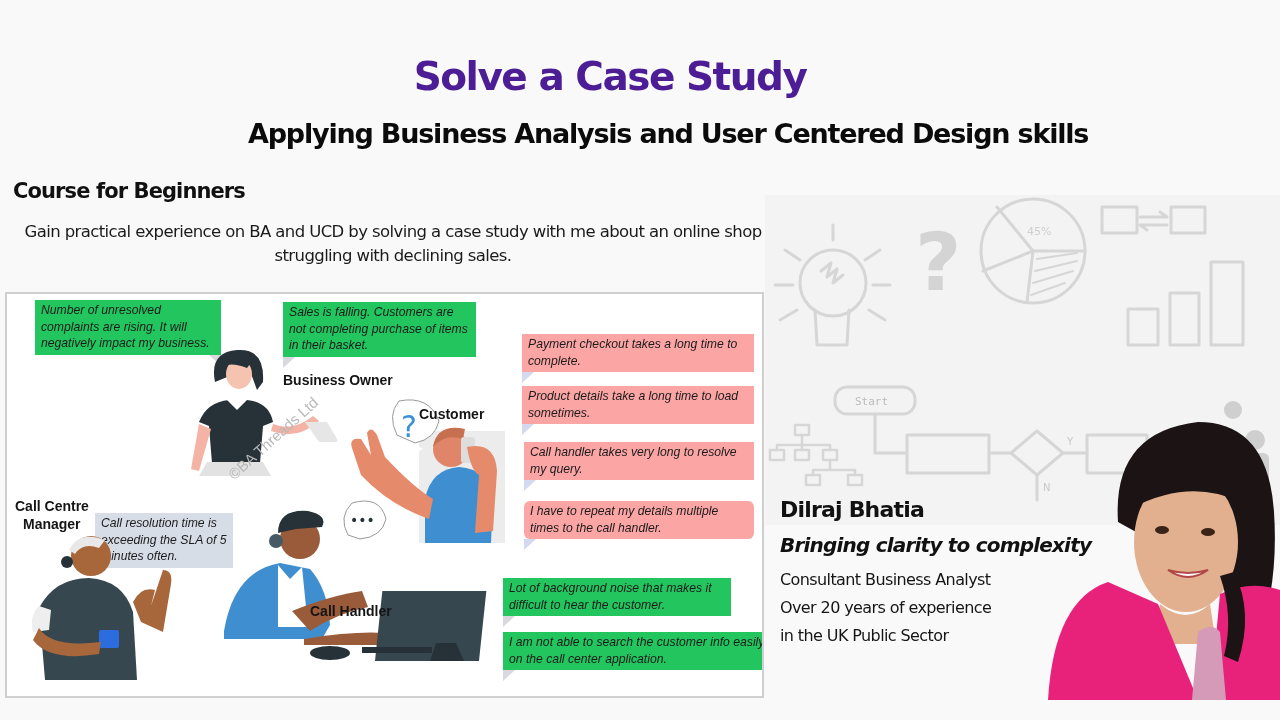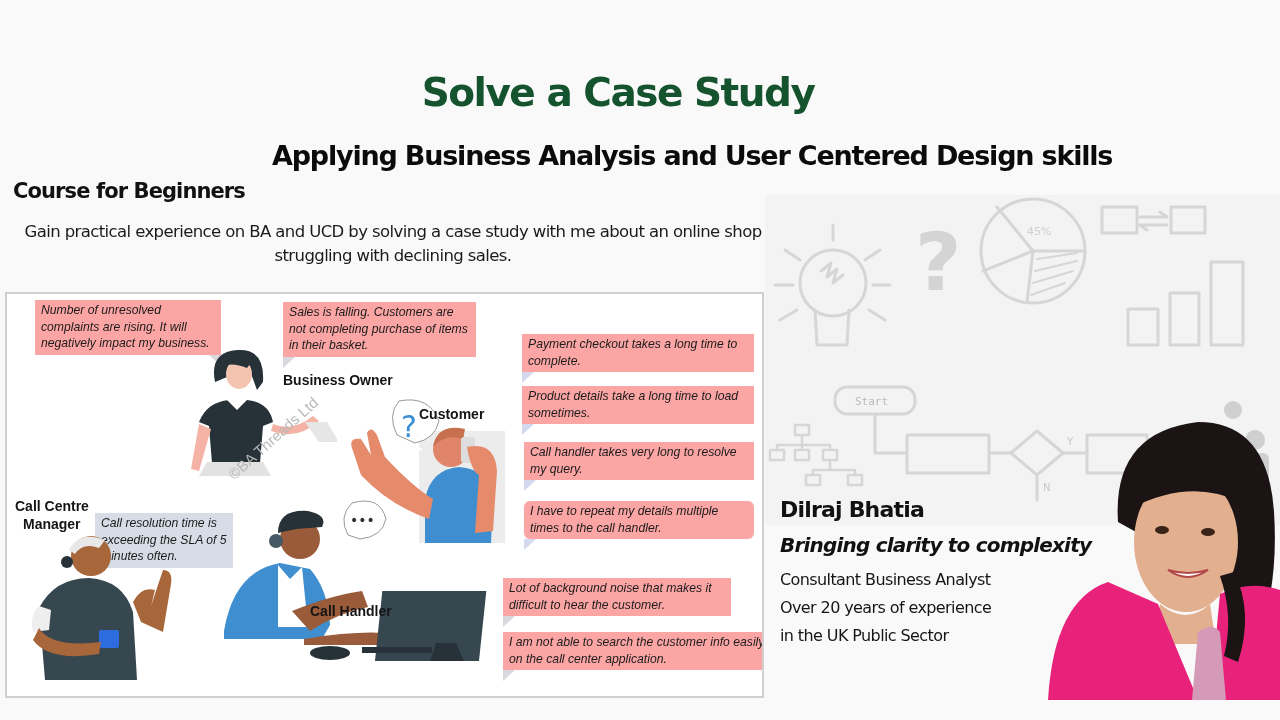--- a/index.html
+++ b/index.html
@@ -4,34 +4,32 @@
 <style>
   * { box-sizing: border-box; margin: 0; padding: 0; }
   html, body { width: 1280px; height: 720px; overflow: hidden; }
   body {
     background: #f9f9f9;
     font-family: "Liberation Sans", sans-serif;
     color: #111;
     position: relative;
   }
   .title {
-    position: absolute; left: 8px; width: 1220px; top: 54px;
+    position: absolute; left: 0; width: 1220px; top: 54px;
     text-align: center;
     font-family: "DejaVu Sans", sans-serif;
     font-weight: bold; font-size: 39px; letter-spacing: -1.5px;
-    color: #14532d;
-    margin-top: 16px;
+    color: #4c1d95;
   }
   .subtitle {
-    position: absolute; left: 248px; top: 140px;
+    position: absolute; left: 248px; top: 118px;
     font-family: "DejaVu Sans", sans-serif;
     font-weight: bold; font-size: 27px; letter-spacing: -1.2px;
     color: #0b0b0b;
     white-space: nowrap;
-    margin-left: 24px;
   }
   .course-heading {
     position: absolute; left: 13px; top: 179px;
     font-family: "DejaVu Sans", sans-serif;
     font-weight: bold; font-size: 21px; letter-spacing: -0.9px;
   }
   .course-desc {
     position: absolute; left: 13px; top: 220px; width: 760px;
     font-family: "DejaVu Sans", sans-serif;
     font-size: 16.5px; line-height: 24px; letter-spacing: -0.6px;
@@ -52,21 +50,21 @@
     border: 2px solid #cfcfcf;
     overflow: hidden;
   }
   .bubble {
     position: absolute;
     font-family: "Liberation Sans", sans-serif;
     font-style: italic; font-size: 12.2px; line-height: 16.5px;
     color: #1b1b1b;
     padding: 2px 6px 3px 6px;
   }
-  .bubble.grey { background: #fca5a5; }
+  .bubble.grey { background: #22c55e; }
   .bubble.blue { background: #fca5a5; }
   .bubble.paleblue { background: #d7dde7; }
   .bubble .tail {
     position: absolute; width: 0; height: 0;
   }
   .tail-bl { left: 0; bottom: -11px; border-left: 12px solid #d5d9ef; border-bottom: 11px solid transparent; }
   .tail-bl.grey { border-left-color: #d8d8de; }
   .tail-br { right: 0; bottom: -11px; border-right: 12px solid #d8d8de; border-bottom: 11px solid transparent; }
 
   .role-label {

